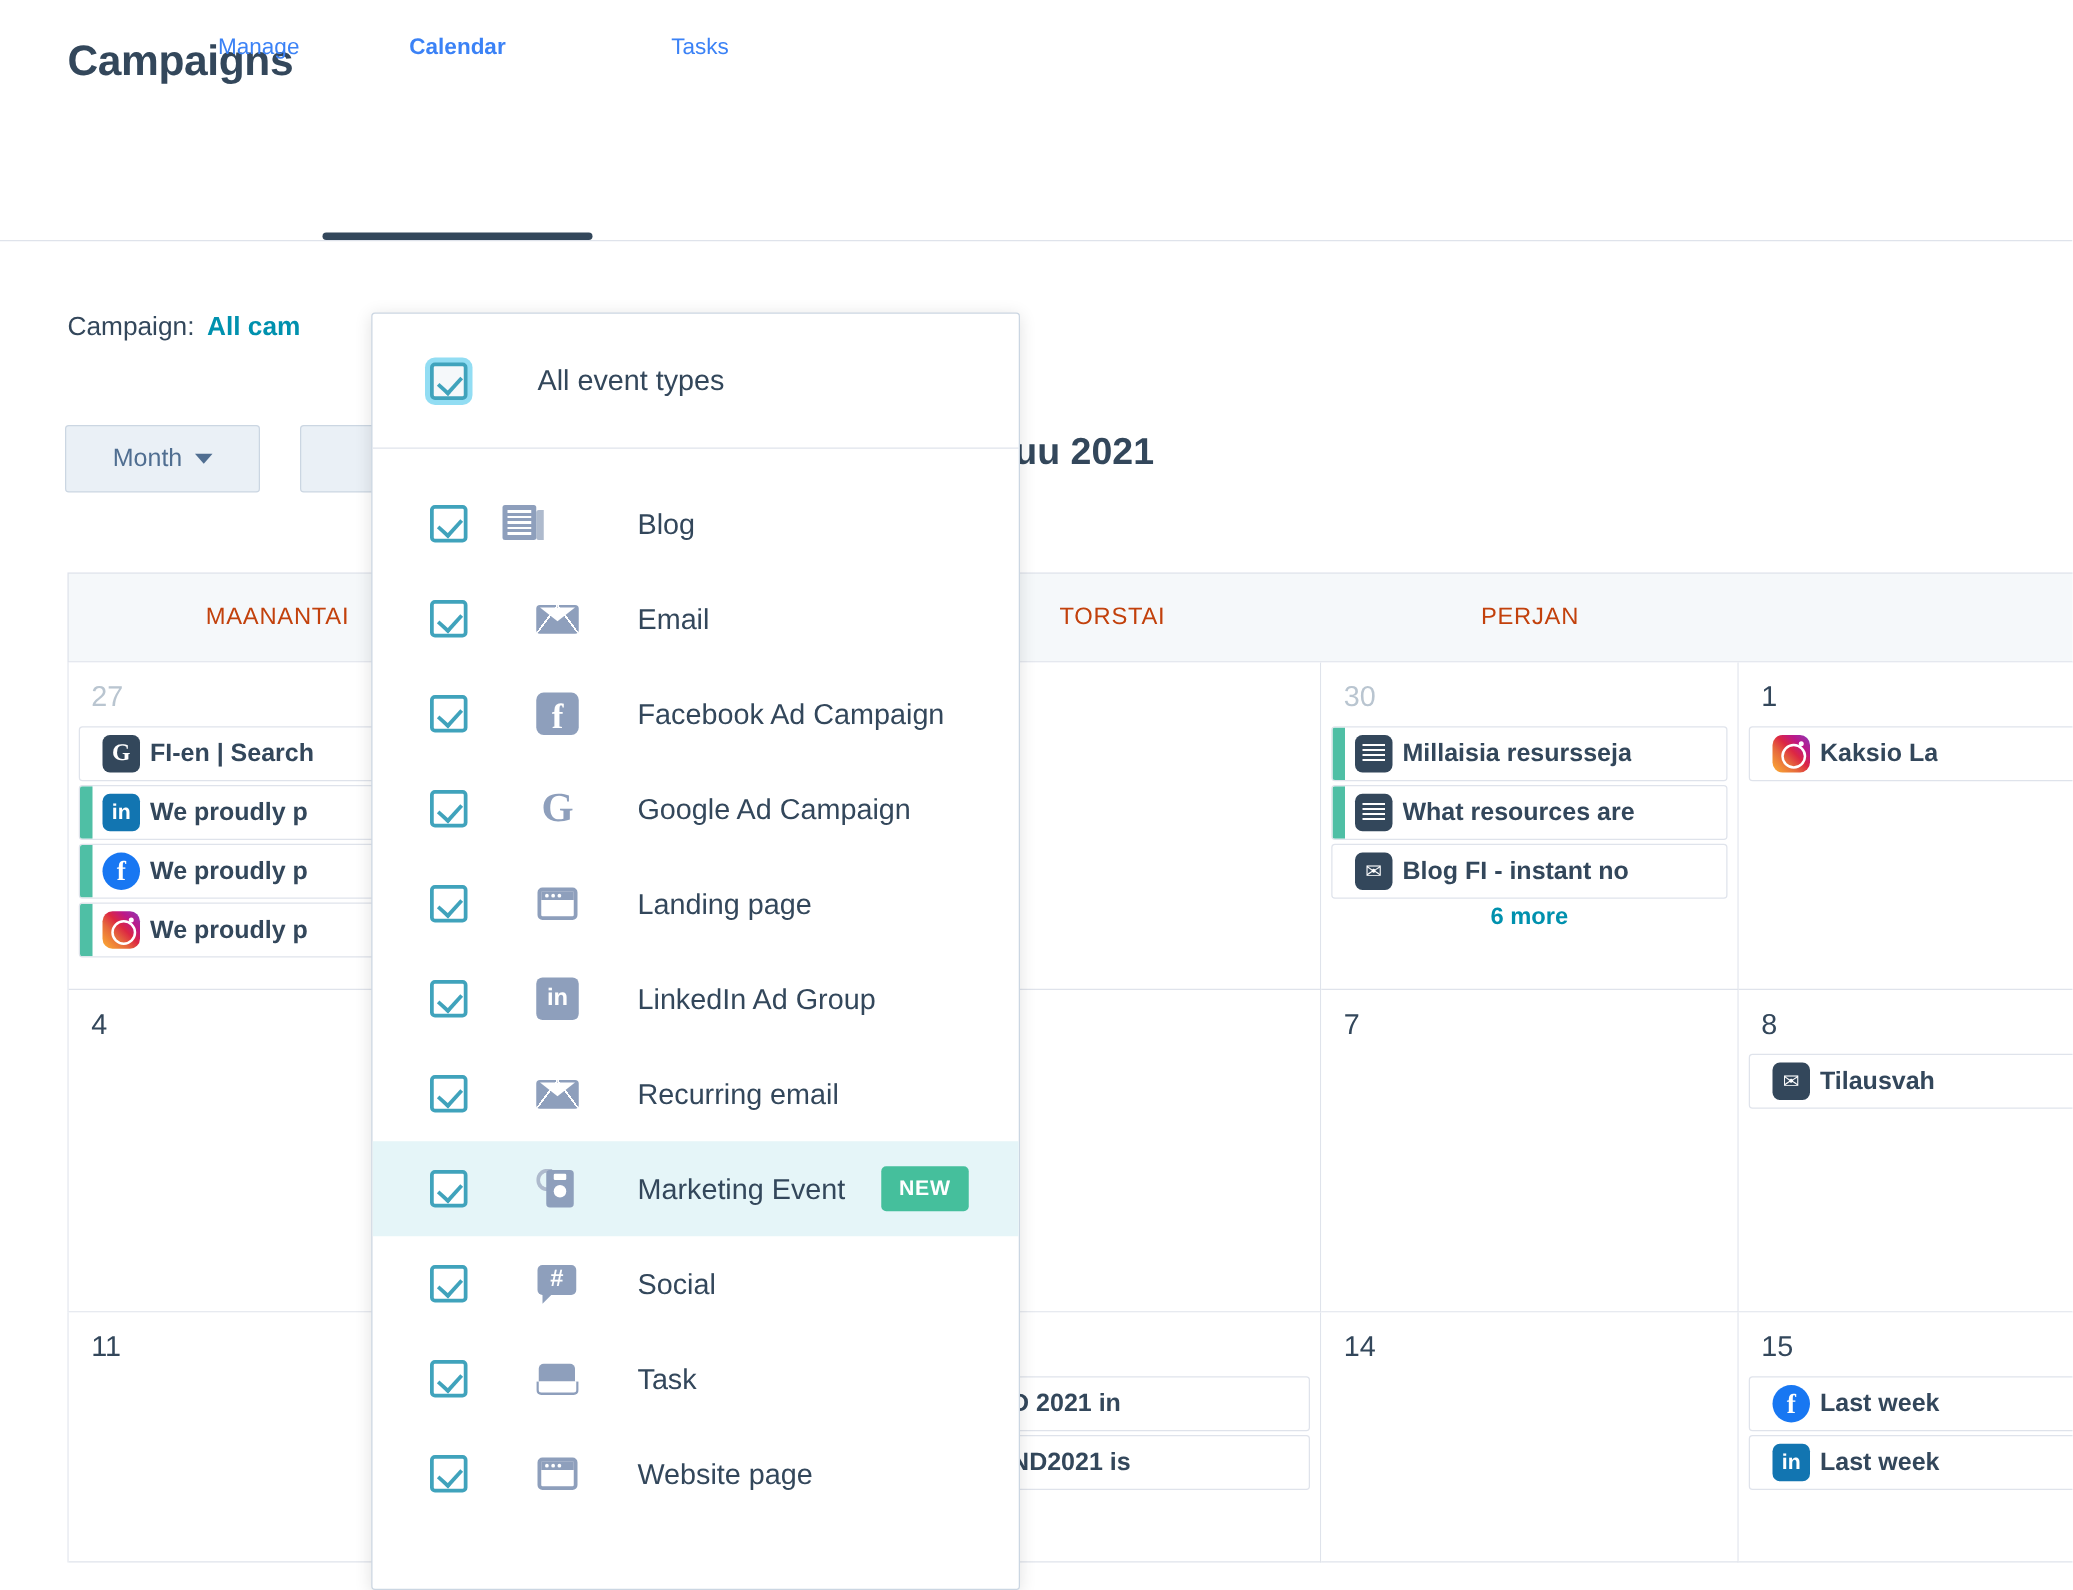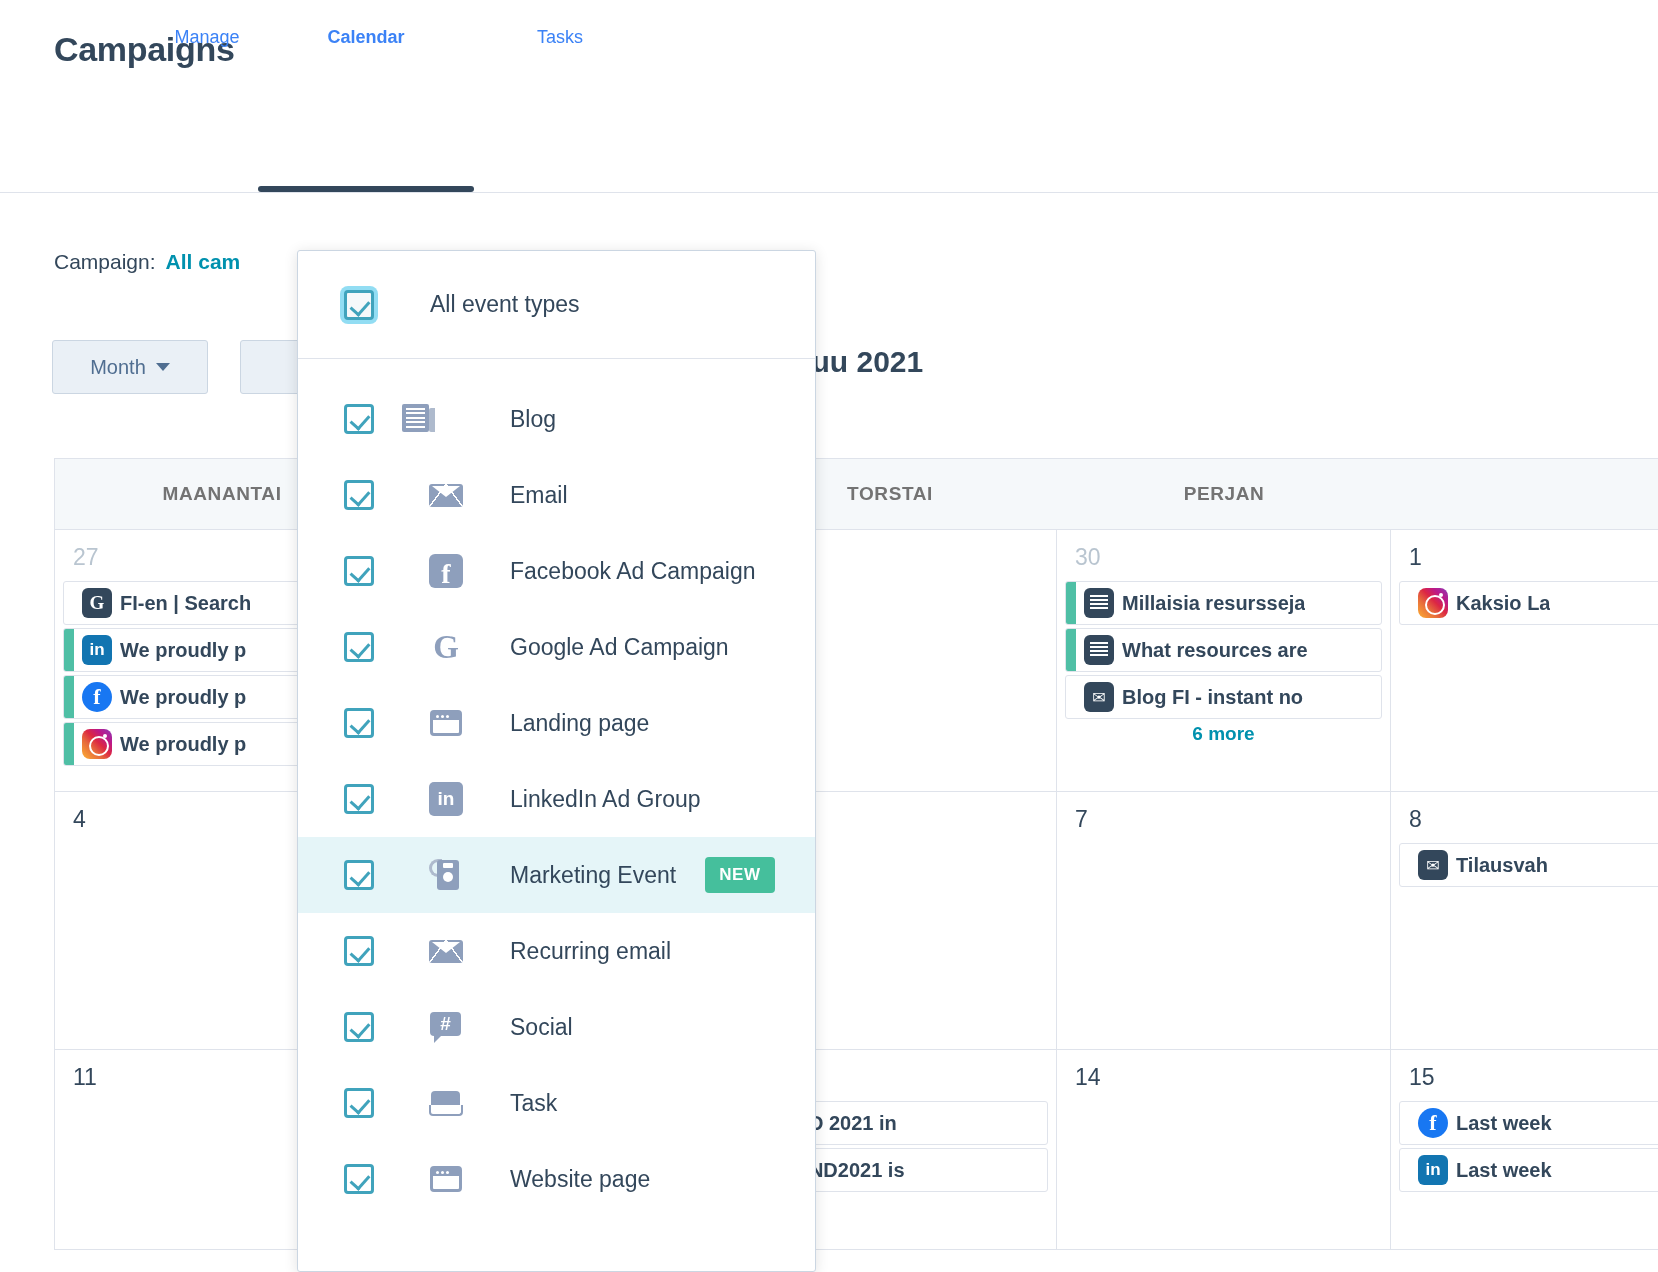--- a/index.html
+++ b/index.html
@@ -69,21 +69,21 @@
     position: absolute; left: 54px; top: 458px;
     width: 1700px; height: 860px;
   }
   .cal-head {
     display: flex; height: 72px;
     background: #f5f8fa; border: 1px solid #dfe3eb; border-bottom: 1px solid #dfe3eb;
   }
   .cal-head .dow {
     width: 334px; flex: 0 0 334px;
     display: flex; align-items: center; justify-content: center;
-    font-size: 19px; font-weight: 700; letter-spacing: 0.6px; color: #737373;
+    font-size: 19px; font-weight: 400; letter-spacing: 0.6px; color: #c2410c;
   }
   .cal-row { display: flex; border-left: 1px solid #dfe3eb; }
   .cal-cell {
     width: 334px; flex: 0 0 334px;
     border-right: 1px solid #dfe3eb; border-bottom: 1px solid #dfe3eb;
     padding: 12px 8px 6px 8px;
     position: relative; background: #fff;
   }
   .row-h1 .cal-cell { height: 262px; }
   .row-h2 .cal-cell { height: 258px; }
@@ -476,33 +476,33 @@
           <span class="type-ico"><span class="ti ti-page"><span class="win"></span></span></span>
           <span class="lbl">Landing page</span>
         </div>
         <div class="dd-item">
           <span class="cbx"></span>
           <span class="type-ico">
             <span class="ti ti-li">in</span>
           </span>
           <span class="lbl">LinkedIn Ad Group</span>
         </div>
+        <div class="dd-item">
+          <span class="cbx"></span>
+          <span class="type-ico"><span class="ti ti-email"><span class="env"></span></span></span>
+          <span class="lbl">Recurring email</span>
+        </div>
         <div class="dd-item highlight">
           <span class="cbx"></span>
           <span class="type-ico"><span class="ti ti-mevt"><span class="clip"></span><span class="tag"></span></span></span>
           <span class="lbl">Marketing Event</span>
           <span class="badge-new">NEW</span>
         </div>
         <div class="dd-item">
           <span class="cbx"></span>
-          <span class="type-ico"><span class="ti ti-email"><span class="env"></span></span></span>
-          <span class="lbl">Recurring email</span>
-        </div>
-        <div class="dd-item">
-          <span class="cbx"></span>
           <span class="type-ico"><span class="ti ti-social"><span class="bub">#</span><span class="tail"></span></span></span>
           <span class="lbl">Social</span>
         </div>
         <div class="dd-item">
           <span class="cbx"></span>
           <span class="type-ico"><span class="ti ti-task"><span class="top"></span><span class="bot"></span></span></span>
           <span class="lbl">Task</span>
         </div>
         <div class="dd-item">
           <span class="cbx"></span>

